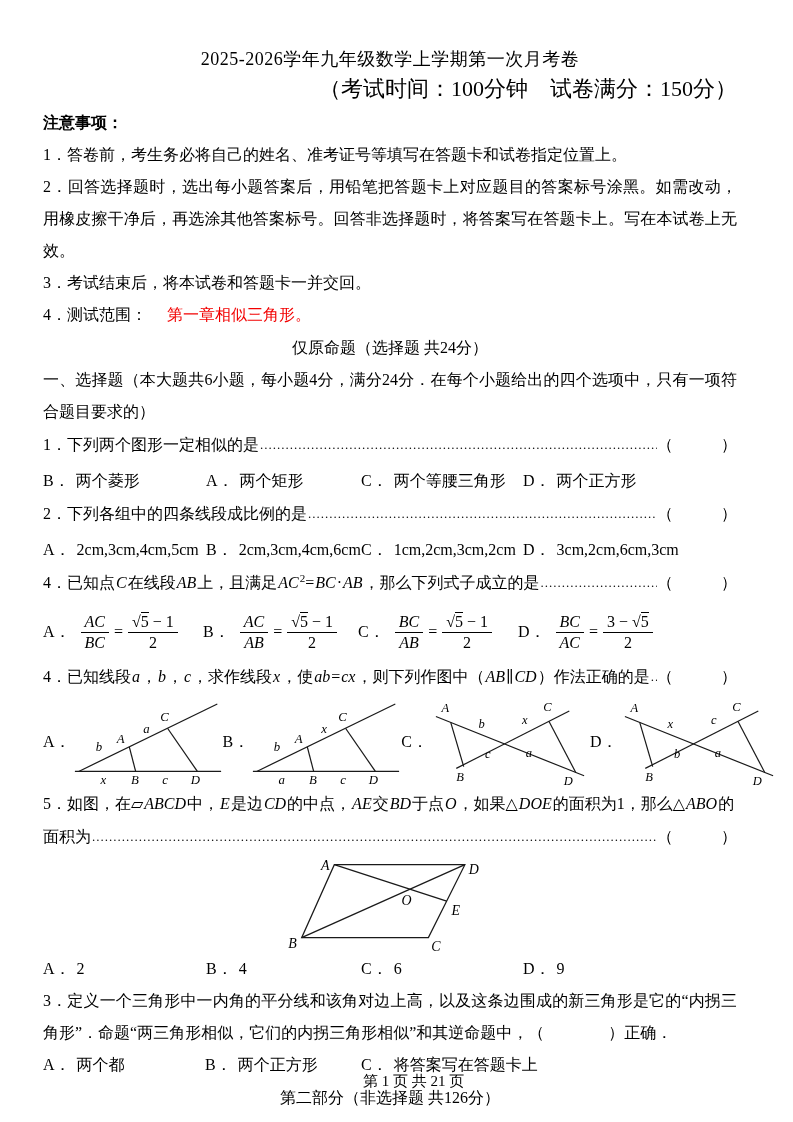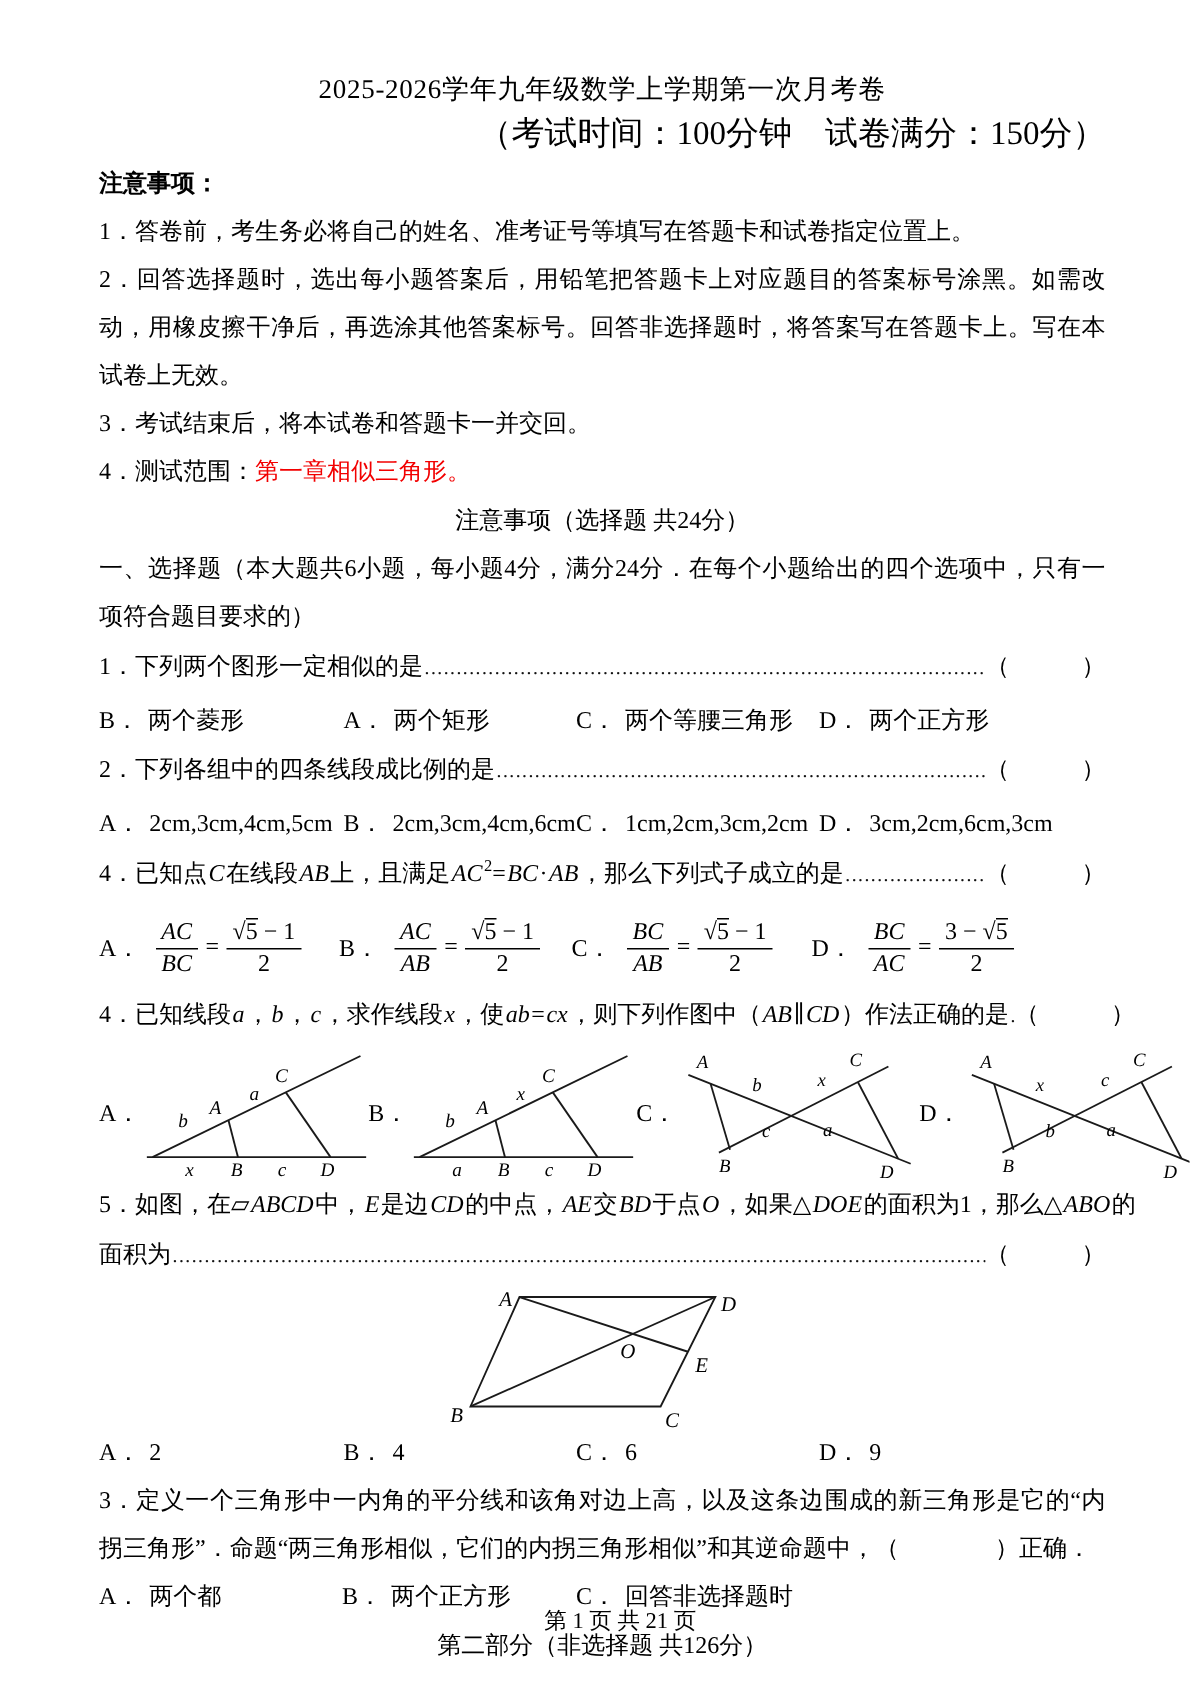--- a/index.html
+++ b/index.html
@@ -2,28 +2,28 @@
 <html style="--red: #f20000;"><head>
 <meta charset="utf-8">
 <style>
   * { margin:0; padding:0; box-sizing:border-box; }
   html,body { background:#ffffff; }
   body {
     width:793px; height:1122px; position:relative; overflow:hidden;
     font-family:"Liberation Serif","DejaVu Serif",serif;
     color:#000; font-size:16px;
   }
-  .page { padding:46px 56px 0 66px; }
+  .page { padding:46px 56px 0 43px; }
 
   .title { text-align:center; font-size:18px; line-height:26px; letter-spacing:.5px; }
   .subtitle { text-align:right; font-size:22px; line-height:34px; }
 
   .notice-head { font-weight:bold; font-size:16px; line-height:33px; }
   p.body-line { line-height:32px; text-align:justify; }
-  .red { color:var(--red,#f20000); }
+  .red { color:var(--red,#f20000);margin-left:20px; }
 
   .center-head { text-align:center; line-height:33px; }
   .intro { line-height:32px; text-align:justify; }
 
   
   .qrow { display:flex; align-items:baseline; line-height:33px; white-space:nowrap; }
   .qrow .stem { flex:0 0 auto; }
   .leader { flex:1 1 0; min-width:0; overflow:hidden; white-space:nowrap;
             font-size:13px; letter-spacing:1px; color:#111; align-self:flex-end;
             padding:0 3px 4px 1px; }
@@ -74,21 +74,21 @@
 
   <div class="title">2025-2026学年九年级数学上学期第一次月考卷</div>
   <div class="subtitle">（考试时间：100分钟　试卷满分：150分）</div>
 
   <div class="notice-head">注意事项：</div>
   <p class="body-line">1．答卷前，考生务必将自己的姓名、准考证号等填写在答题卡和试卷指定位置上。</p>
   <p class="body-line">2．回答选择题时，选出每小题答案后，用铅笔把答题卡上对应题目的答案标号涂黑。如需改动，用橡皮擦干净后，再选涂其他答案标号。回答非选择题时，将答案写在答题卡上。写在本试卷上无效。</p>
   <p class="body-line">3．考试结束后，将本试卷和答题卡一并交回。</p>
   <p class="body-line"><span>4．测试范围：</span><span class="red">第一章相似三角形。</span></p>
 
-  <div class="center-head">注意事项（选择题 共24分）</div>
+  <div class="center-head">仅原命题（选择题 共24分）</div>
   <p class="intro">一、选择题（本大题共6小题，每小题4分，满分24分．在每个小题给出的四个选项中，只有一项符合题目要求的）</p>
 
   <div class="qrow">
     <span class="stem"><span>1．下列两个图形一定相似的是</span></span>
     <span class="leader">........................................................................................................................................................</span>
     <span class="bracket">（　　　）</span>
   </div>
   <div class="opts">
     <span class="opt"><span class="olabel">B．</span><span class="otext">两个菱形</span></span>
     <span class="opt"><span class="olabel">A．</span><span class="otext">两个矩形</span></span>
@@ -263,19 +263,19 @@
     <span class="opt serifnum"><span class="olabel">A．</span><span class="otext">2</span></span>
     <span class="opt serifnum"><span class="olabel">B．</span><span class="otext">4</span></span>
     <span class="opt serifnum"><span class="olabel">C．</span><span class="otext">6</span></span>
     <span class="opt serifnum"><span class="olabel">D．</span><span class="otext">9</span></span>
   </div>
 
   <p class="body-line"><span>3．定义一个三角形中一内角的平分线和该角对边上高，以及这条边围成的新三角形是它的“内拐三角形”．命题“两三角形相似，它们的内拐三角形相似”和其逆命题中，（　　　　）正确．</span></p>
   <div class="opts q6">
     <span class="opt"><span class="olabel">A．</span><span class="otext">两个都</span></span>
     <span class="opt"><span class="olabel">B．</span><span class="otext">两个正方形</span></span>
-    <span class="opt"><span class="olabel">C．</span><span class="otext">回答非选择题时</span></span>
+    <span class="opt"><span class="olabel">C．</span><span class="otext">将答案写在答题卡上</span></span>
   </div>
 
   <div class="center-head">第二部分（非选择题 共126分）</div>
 </div>
 
 <div class="footer">第 1 页 共 21 页</div>
 
 </body></html>

